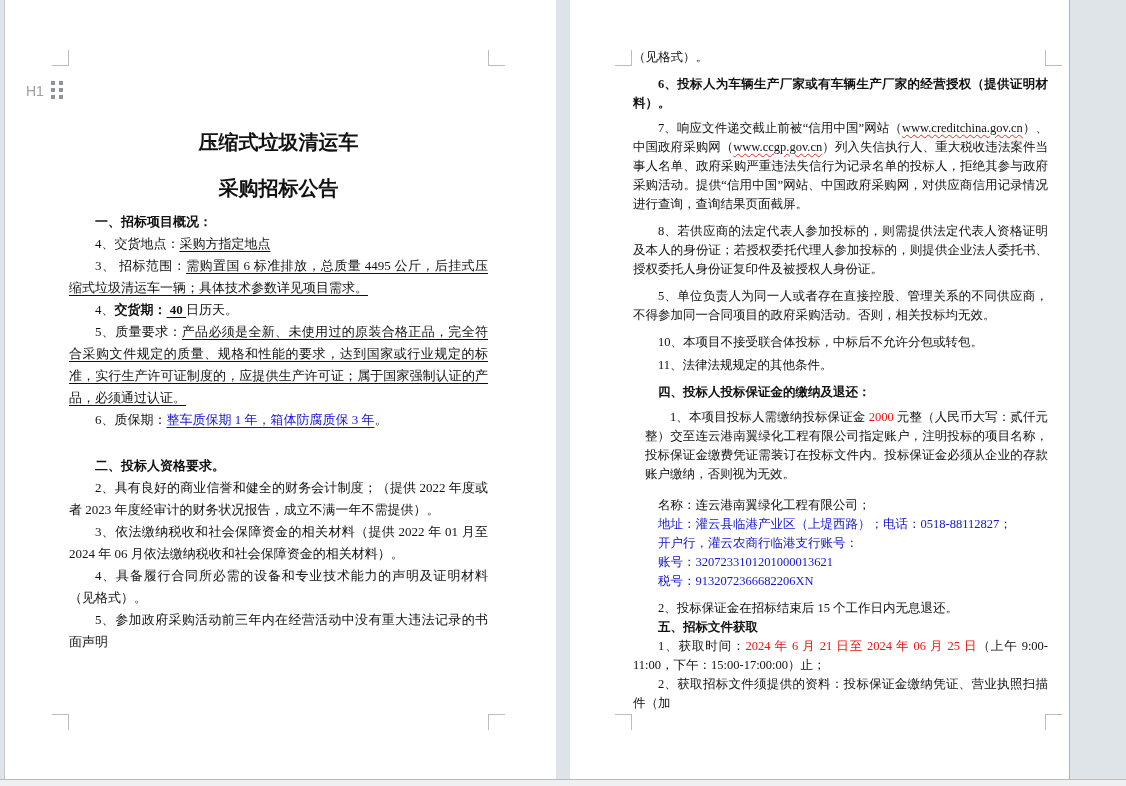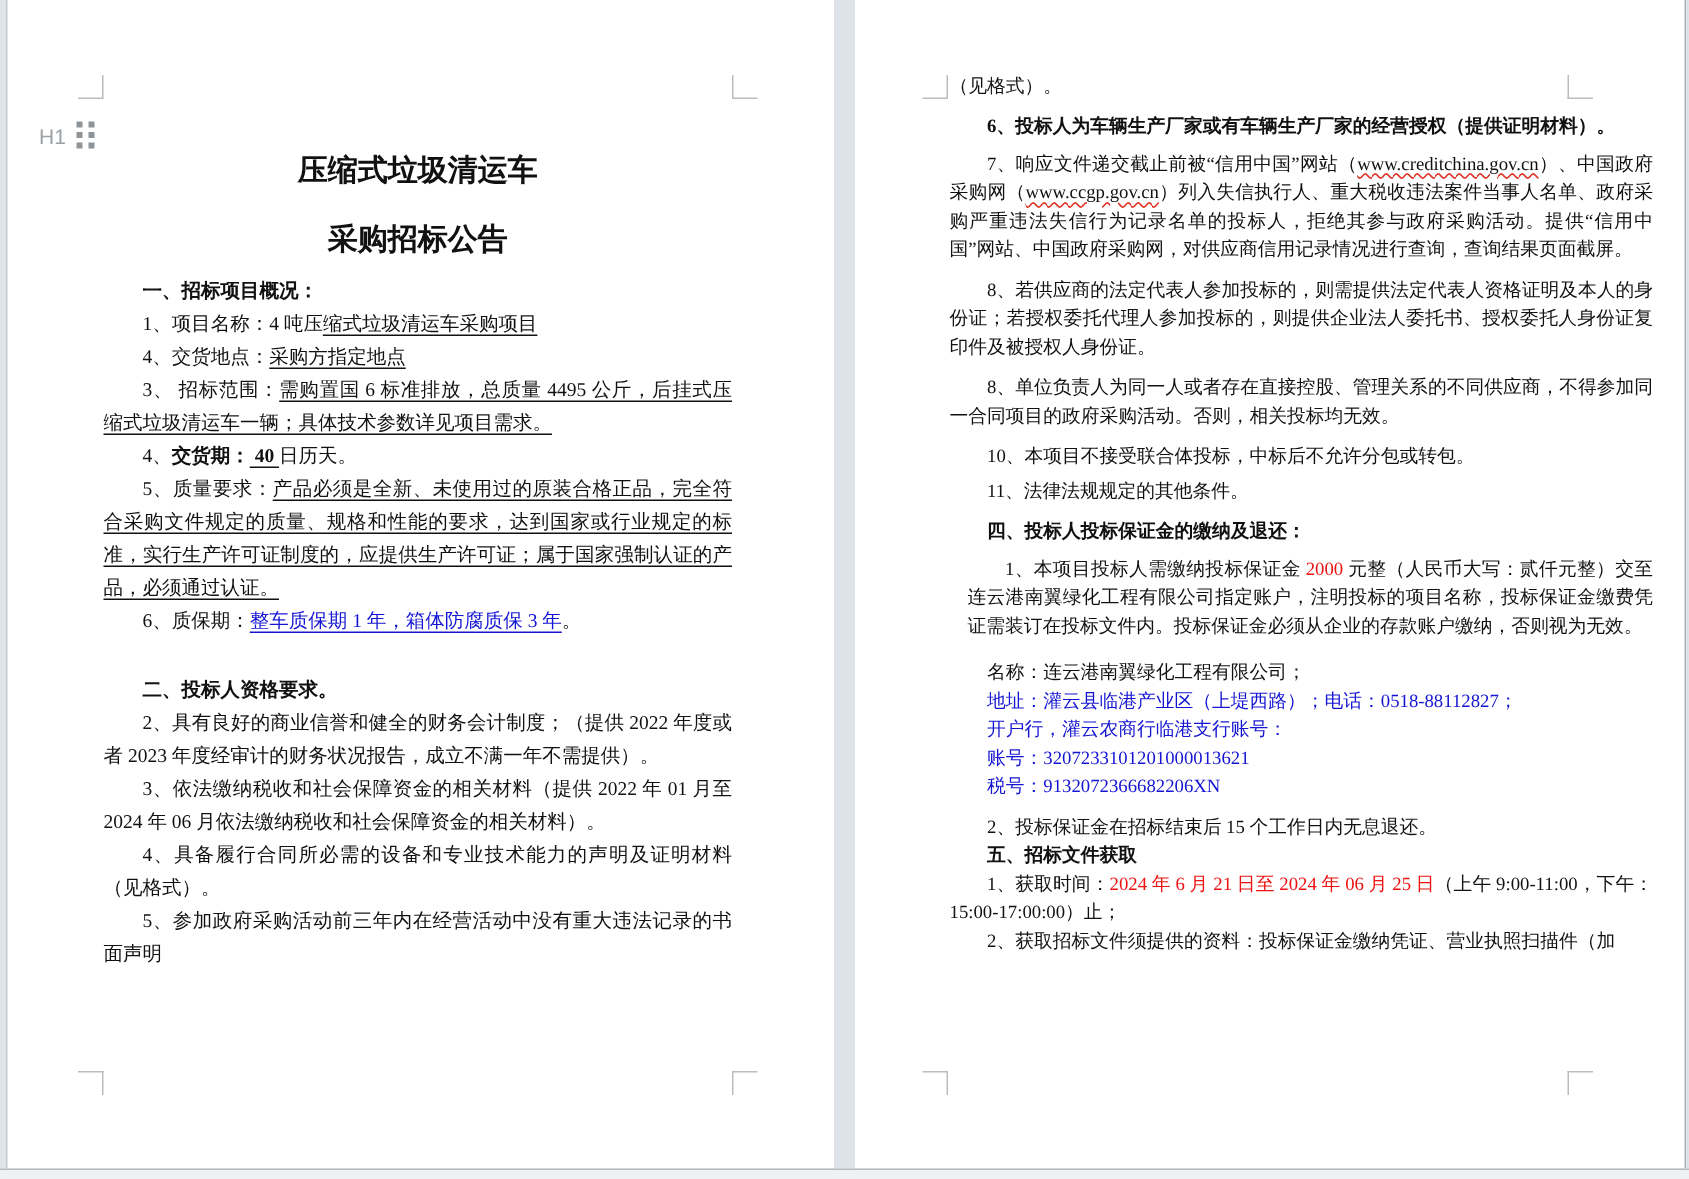--- a/index.html
+++ b/index.html
@@ -3,41 +3,41 @@
 <meta charset="utf-8">
 <style>
   * { margin:0; padding:0; box-sizing:border-box; }
   html,body { width:1126px; height:786px; overflow:hidden; }
   body { background:#dfe4e8; font-family:"Liberation Serif","DejaVu Serif",serif; }
 
   .viewport { position:relative; width:1126px; height:786px; background:#dfe4e8; overflow:hidden; }
 
   .page { position:absolute; top:0; height:779px; background:#ffffff; overflow:hidden; }
   .page-left  { left:4px;   width:552px; border-left:1px solid #c6c9cc; }
-  .page-right { left:570px; width:554px; border-right:1px solid #b0b3b6; }
+  .page-right { left:570px; width:500px; border-right:1px solid #b0b3b6; }
   .page-gap { position:absolute; top:0; left:556px; width:14px; height:779px; background:#dde3e8; }
 
   .bottom-edge { position:absolute; left:0; top:779px; width:1126px; height:7px;
                  background:#eef0f2; border-top:1px solid #b6bbbe; }
 
   
   .mark { position:absolute; width:17px; height:16px; }
   .mark.tl { border-right:1px solid #b9bdc1; border-bottom:1px solid #b9bdc1; }
   .mark.tr { border-left:1px solid #b9bdc1;  border-bottom:1px solid #b9bdc1; }
   .mark.bl { border-right:1px solid #b9bdc1; border-top:1px solid #b9bdc1; }
   .mark.br { border-left:1px solid #b9bdc1;  border-top:1px solid #b9bdc1; }
 
   
   .block-handle { position:absolute; left:26px; top:80px; display:flex; align-items:center; gap:6px;
                   color:#9aa0a4; font-family:"Liberation Sans","DejaVu Sans",sans-serif; }
   .block-handle .hlabel { font-size:14px; letter-spacing:0px; }
 
   
   .content { position:absolute; inset:0; color:#111; }
-  .page-left  .content { padding:103px 68px 0 64px; font-size:13px; }
+  .page-left  .content { padding:103px 68px 0 64px; font-size:13px;margin-top:28px; }
   .page-right .content { padding:48px 21px 0 63px; font-size:12.5px; }
 
   p.p { text-align:justify; text-indent:2em; }
   .page-left  p.p { line-height:22px; }
   .page-right p.p { line-height:19px; }
 
   p.c  { text-align:center; text-indent:0; font-weight:bold; font-size:20px; line-height:26px; }
   p.tgap { margin-top:24px; }
   p.b  { font-weight:bold; }
   p.ni { text-indent:0; }
@@ -64,21 +64,20 @@
 
   <div class="page page-left">
     <div class="mark tl" style="left:47px; top:50px;"></div>
     <div class="mark tr" style="left:483px; top:50px;"></div>
     <div class="mark bl" style="left:47px; top:714px;"></div>
     <div class="mark br" style="left:483px; top:714px;"></div>
     <div class="content">
         <p class="p c"><span>压缩式垃圾清运车</span></p>
         <p class="p c tgap"><span>采购招标公告</span></p>
         <p class="p b g12"><span>一、招标项目概况：</span></p>
-        <p class="p"><span>1、项目名称：4 吨压</span><span class="r-u">缩式垃圾清运车采购项目</span></p>
         <p class="p"><span>4、交货地点：</span><span class="r-u">采购方指定地点</span></p>
         <p class="p"><span>3、 招标范围：</span><span class="r-u">需购置国 6 标准排放，总质量 4495 公斤，后挂式压缩式垃圾清运车一辆；具体技术参数详见项目需求。</span></p>
         <p class="p"><span>4、</span><span class="r-b">交货期：</span><span class="r-b r-u"> 40 </span><span>日历天。</span></p>
         <p class="p"><span>5、质量要求：</span><span class="r-u">产品必须是全新、未使用过的原装合格正品，完全符合采购文件规定的质量、规格和性能的要求，达到国家或行业规定的标准，实行生产许可证制度的，应提供生产许可证；属于国家强制认证的产品，必须通过认证。</span></p>
         <p class="p"><span>6、质保期：</span><span class="r-u r-bl">整车质保期 1 年，箱体防腐质保 3 年</span><span>。</span></p>
         <p class="p b g24"><span>二、投标人资格要求。</span></p>
         <p class="p"><span>2、具有良好的商业信誉和健全的财务会计制度；（提供 2022 年度或者 2023 年度经审计的财务状况报告，成立不满一年不需提供）。</span></p>
         <p class="p"><span>3、依法缴纳税收和社会保障资金的相关材料（提供 2022 年 01 月至 2024 年 06 月依法缴纳税收和社会保障资金的相关材料）。</span></p>
         <p class="p"><span>4、具备履行合同所必需的设备和专业技术能力的声明及证明材料（见格式）。</span></p>
         <p class="p"><span>5、参加政府采购活动前三年内在经营活动中没有重大违法记录的书面声明</span></p>
@@ -90,21 +89,21 @@
   <div class="page page-right">
     <div class="mark tl" style="left:45px; top:50px;"></div>
     <div class="mark tr" style="left:475px; top:50px;"></div>
     <div class="mark bl" style="left:45px; top:714px;"></div>
     <div class="mark br" style="left:475px; top:714px;"></div>
     <div class="content">
         <p class="p ni"><span>（见格式）。</span></p>
         <p class="p b g8"><span>6、投标人为车辆生产厂家或有车辆生产厂家的经营授权（提供证明材料）。</span></p>
         <p class="p g6"><span>7、响应文件递交截止前被“信用中国”网站（</span><span class="r-w">www.creditchina.gov.cn</span><span>）、中国政府采购网（</span><span class="r-w">www.ccgp.gov.cn</span><span>）列入失信执行人、重大税收违法案件当事人名单、政府采购严重违法失信行为记录名单的投标人，拒绝其参与政府采购活动。提供“信用中国”网站、中国政府采购网，对供应商信用记录情况进行查询，查询结果页面截屏。</span></p>
         <p class="p g8"><span>8、若供应商的法定代表人参加投标的，则需提供法定代表人资格证明及本人的身份证；若授权委托代理人参加投标的，则提供企业法人委托书、授权委托人身份证复印件及被授权人身份证。</span></p>
-        <p class="p g8"><span>8、单位负责人为同一人或者存在直接控股、管理关系的不同供应商，不得参加同一合同项目的政府采购活动。否则，相关投标均无效。</span></p>
+        <p class="p g8"><span>5、单位负责人为同一人或者存在直接控股、管理关系的不同供应商，不得参加同一合同项目的政府采购活动。否则，相关投标均无效。</span></p>
         <p class="p g8"><span>10、本项目不接受联合体投标，中标后不允许分包或转包。</span></p>
         <p class="p g4"><span>11、法律法规规定的其他条件。</span></p>
         <p class="p b g8 lh21"><span>四、投标人投标保证金的缴纳及退还：</span></p>
         <p class="p lh28 g6"><span>1、本项目投标人需缴纳投标保证金 </span><span class="r-r">2000</span><span> 元整（人民币大写：贰仟元整）交至连云港南翼绿化工程有限公司指定账户，注明投标的项目名称，投标保证金缴费凭证需装订在投标文件内。投标保证金必须从企业的存款账户缴纳，否则视为无效。</span></p>
         <p class="p lh21 g14"><span>名称：连云港南翼绿化工程有限公司；</span></p>
         <p class="p lh21 blue"><span>地址：灌云县临港产业区（上堤西路）；电话：0518-88112827；</span></p>
         <p class="p lh21 blue"><span>开户行，灌云农商行临港支行账号：</span></p>
         <p class="p lh21 blue"><span>账号：3207233101201000013621</span></p>
         <p class="p lh21 blue"><span>税号：9132072366682206XN</span></p>
         <p class="p lh21 g8"><span>2、投标保证金在招标结束后 15 个工作日内无息退还。</span></p>

